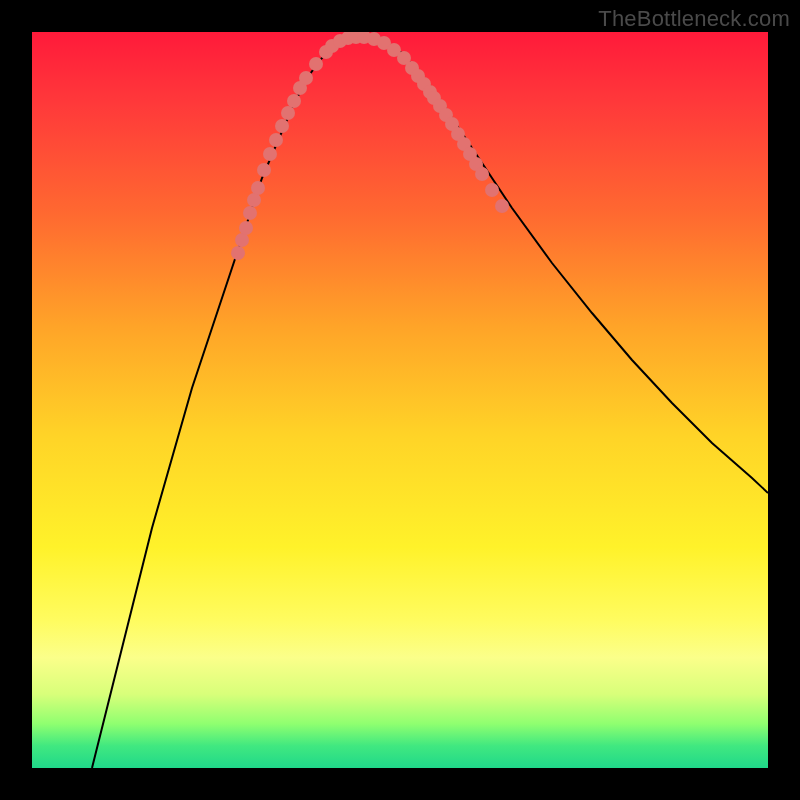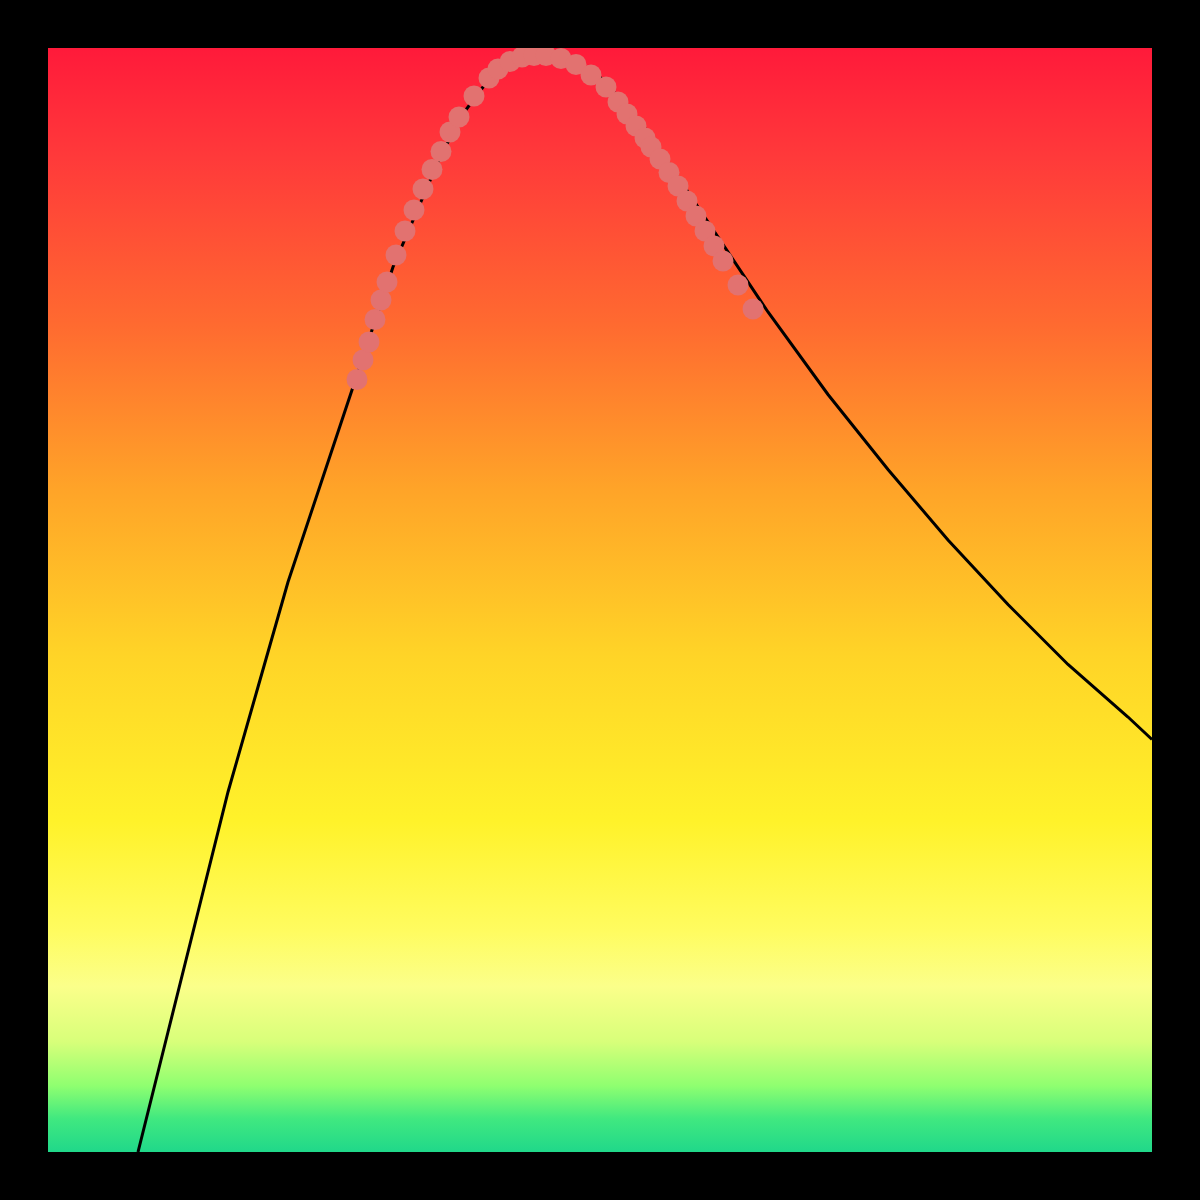--- a/index.html
+++ b/index.html
@@ -69,20 +69,21 @@
   .line {
     stroke: #000;
     stroke-width: 2;
     fill: none;
   }
 </style>
 </head>
 <body>
 
 <div class="frame">
+  <div class="watermark">TheBottleneck.com</div>
   <div class="plot">
     <div class="gradient"></div>
     <svg class="curve" viewBox="0 0 736 736" preserveAspectRatio="none">
       <path id="curve-path" class="line" d="M60 736 L80 656 L100 576 L120 496 L140 426 L160 356 L180 296 L200 236 L215 191 L230 146 L245 111 L260 76 L275 46 L290 26 L300 16 L310 8 L320 4 L335 4 L350 8 L370 21 L400 56 L440 116 L480 176 L520 231 L560 281 L600 328 L640 371 L680 411 L720 446 L736 461"></path>
       <g id="dots">
           <circle cx="206" cy="221" r="7" class="dot"></circle>
           <circle cx="210" cy="208" r="7" class="dot"></circle>
           <circle cx="214" cy="196" r="7" class="dot"></circle>
           <circle cx="218" cy="181" r="7" class="dot"></circle>
           <circle cx="222" cy="168" r="7" class="dot"></circle>

